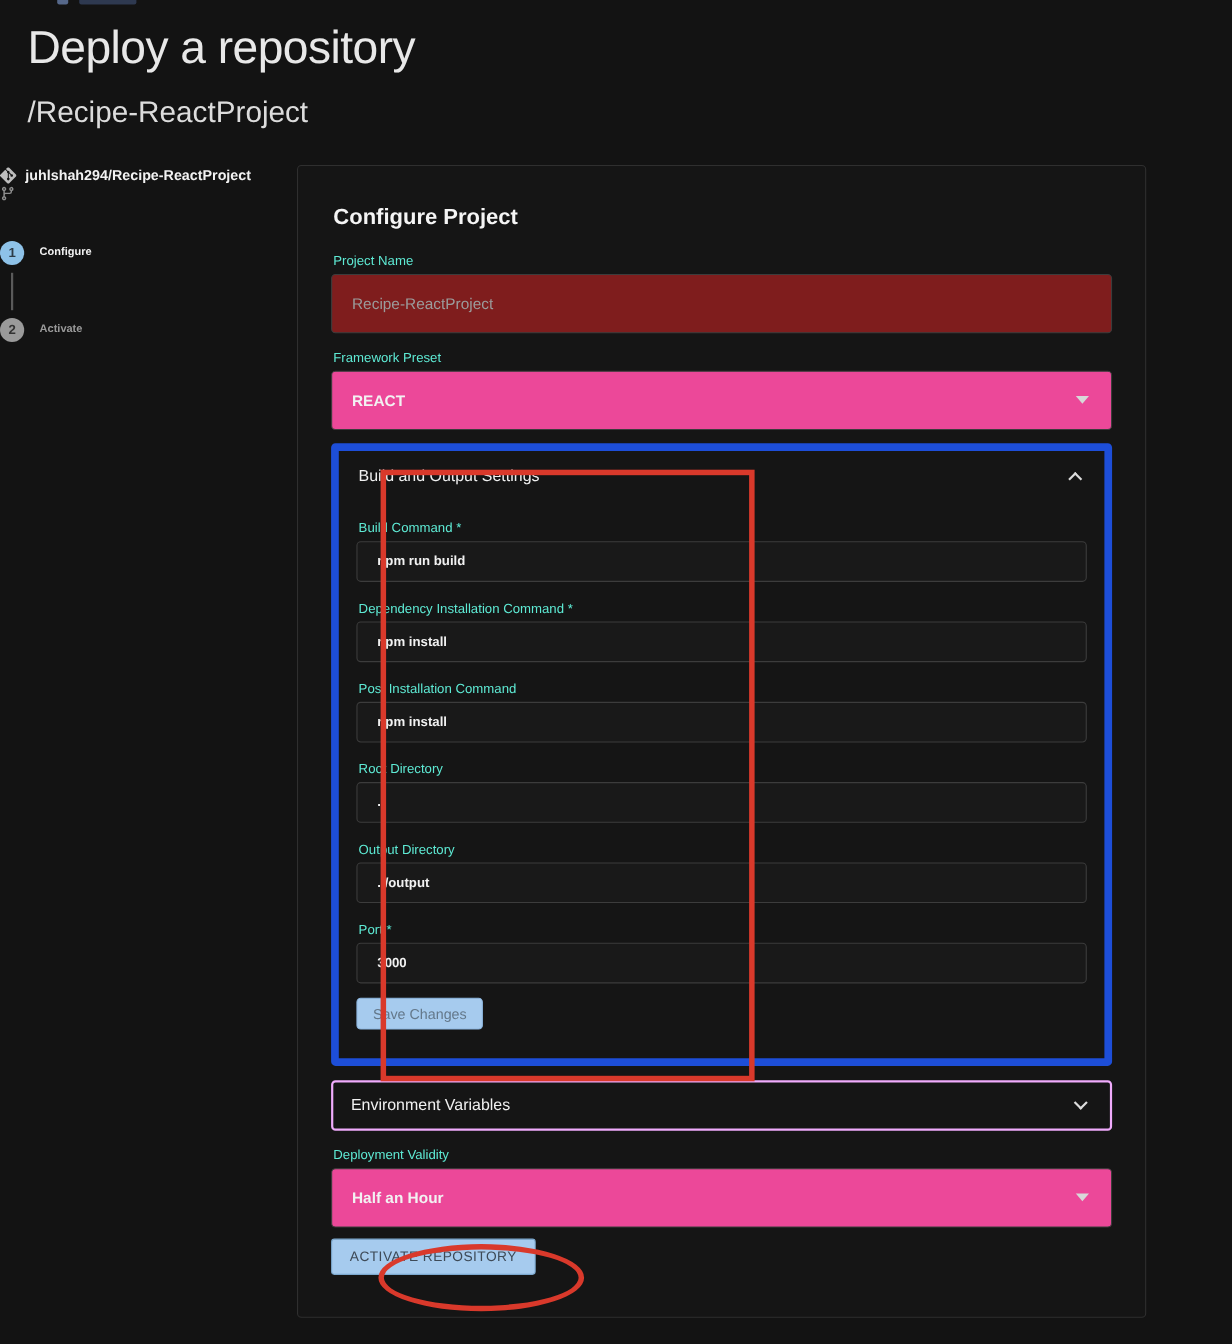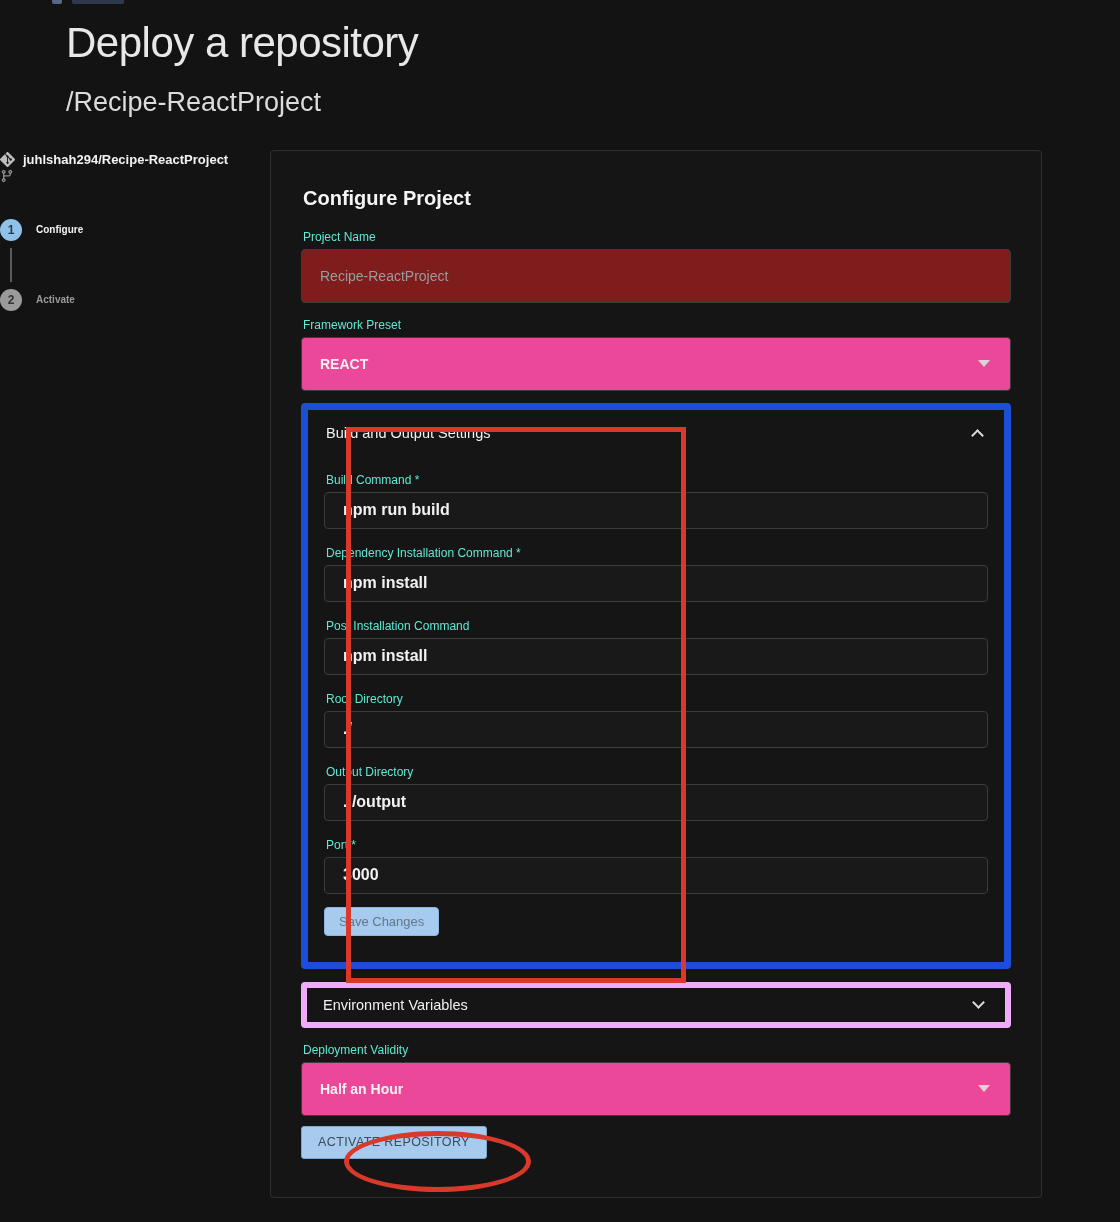--- a/index.html
+++ b/index.html
@@ -9,21 +9,21 @@
     background:#131313;
     font-family:"Liberation Sans", sans-serif;
     color:#ededed;
     position:relative;
     overflow:hidden;
   }
   
   .cropped-top { position:absolute; top:-12px; left:52px; height:16px; display:flex; align-items:flex-end; gap:10px; }
   .cropped-top .arrow-stub { width:10px; height:14px; background:#56688a; border-radius:2px; }
   .cropped-top .text-stub { width:52px; height:13px; background:#2e3950; border-radius:2px; }
-  .header { padding:20px 0 0 66px; }
+  .header { padding:20px 0 0 25px; }
   .page-title { margin:0; font-size:42px; font-weight:500; letter-spacing:-0.5px; color:#e8e8e8; line-height:1.1; }
   .repo-path { margin:22px 0 0 0; font-size:27px; font-weight:400; color:#dcdcdc; line-height:1.1; }
   .instructions { margin:22px 0 0 -4px; font-size:13.5px; font-weight:700; color:#f0f0f0; }
   
   .content { display:flex; margin-top:32px; align-items:flex-start; }
   .sidebar { width:270px; flex:0 0 270px; padding-top:2px; }
   .repo-row { display:flex; align-items:center; gap:8px; }
   .repo-name { font-size:13px; font-weight:700; color:#f2f2f2; }
   .branch-row { margin:2px 0 0 0; height:16px; }
   .stepper { margin-top:34px; }
@@ -52,26 +52,26 @@
   
   .accordion { margin-top:12px; border:7px solid #1d4ed8; border-radius:4px; padding:0 16px 26px 16px; background:#151515; }
   .accordion-header { display:flex; align-items:center; justify-content:space-between; height:46px; cursor:pointer; padding:0 6px 0 2px; }
   .accordion-title { font-size:14.5px; font-weight:400; color:#f0f0f0; }
   .chev { width:9px; height:9px; border-right:2px solid #dcdcdc; border-bottom:2px solid #dcdcdc; display:inline-block; }
   .chev-up { transform:rotate(-135deg); margin-top:6px; }
   .chev-down { transform:rotate(45deg); margin-bottom:4px; }
   .acc-field { margin-top:17px; }
   .acc-field:first-of-type { margin-top:22px; }
   .acc-input { display:block; width:100%; height:37px; background:#191919; border:1px solid #3c3c3c; border-radius:4px;
-               padding:0 18px; font-family:"Liberation Sans", sans-serif; font-size:16px; font-weight:700; color:#f2f2f2; outline:none; }
+               padding:0 18px; font-family:"Liberation Sans", sans-serif; font-size:12px; font-weight:700; color:#f2f2f2; outline:none; }
   .save-btn { margin-top:13px; height:29px; padding:0 14px; background:#a6cbee; color:#64788a; border:1px solid #8db7e0;
               border-radius:4px; font-family:"Liberation Sans", sans-serif; font-size:13px; font-weight:400; cursor:pointer; }
   
   .env-box { margin-top:13px; display:flex; align-items:center; justify-content:space-between; height:46px;
-             border:6px solid #f0abfc; border-radius:4px; padding:0 22px 0 16px; cursor:pointer; background:#151515; }
+             border:2px solid #f0abfc; border-radius:4px; padding:0 22px 0 16px; cursor:pointer; background:#151515; }
   .env-title { font-size:14.5px; color:#f0f0f0; }
   .validity-label { margin-top:15px; }
   .activate-btn { margin-top:10px; height:33px; padding:0 16px; background:#a6cbee; color:#3e4a57; border:1px solid #7da9cf;
                   border-radius:3px; font-family:"Liberation Sans", sans-serif; font-size:12.5px; font-weight:400;
                   letter-spacing:0.4px; cursor:pointer; }
   
   .annot-rect { position:absolute; left:346px; top:427px; width:340px; height:556px;
                 border:5px solid #d9392b; pointer-events:none; z-index:50; }
   .annot-ellipse { position:absolute; left:344px; top:1131px; width:187px; height:61px;
                    border:5px solid #d9392b; border-radius:50%; pointer-events:none; z-index:50; }

